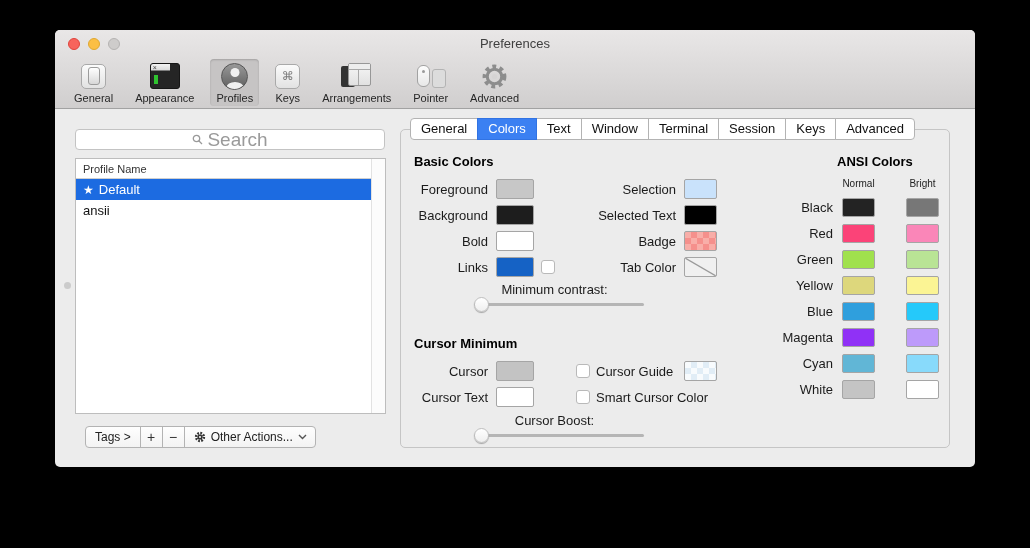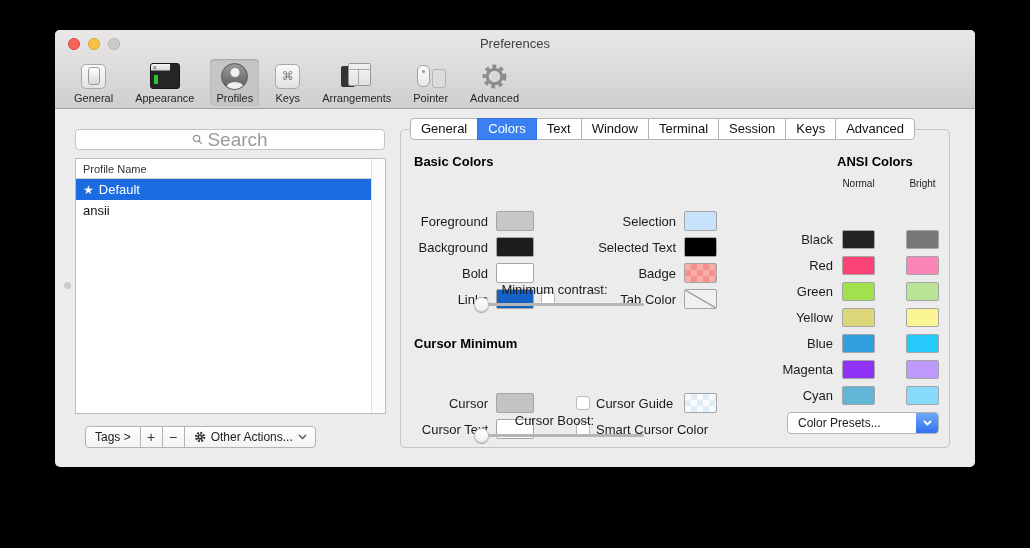--- a/index.html
+++ b/index.html
@@ -65,21 +65,21 @@
   .btn.pm { width:23px; justify-content:center; padding:0; font-size:14px; color:#333; }
   .btn.other { border-radius:0 4px 4px 0; gap:5px; padding-right:8px; }
   
   .tabbar { position:absolute; left:355px; top:9px; display:flex; z-index:3; }
   .tab { background:#fff; border:1px solid #b3b3b3; margin-left:-1px; padding:0 10px; height:22px; line-height:20px; font-size:13px; color:#111; box-sizing:border-box; }
   .tab.first { border-radius:4px 0 0 4px; margin-left:0; }
   .tab.last { border-radius:0 4px 4px 0; }
   .tab.selected { background:#3b80f2; border-color:#3173e3; color:#fff; position:relative; z-index:1; }
   .tabbox { position:absolute; left:345px; top:20px; width:548px; height:317px; border:1px solid #c5c5c5; border-radius:5px; background:#ececec; box-sizing:content-box; }
   .sec-title { position:absolute; font-size:13px; font-weight:bold; color:#000; white-space:nowrap; }
-  .rows { position:absolute;margin-top:32px; }
+  .rows { position:absolute; }
   .crow { height:26px; display:flex; align-items:center; }
   .clabel { flex:1; text-align:right; font-size:13px; color:#1b1b1b; margin-right:8px; white-space:nowrap; }
   .swatch { width:38px; height:20px; border:1px solid #a5a5a5; border-radius:2px; box-sizing:border-box; position:relative; overflow:hidden; flex:none; }
   .swatch.w33 { width:33px; }
   .swatch.ansi { width:33px; height:19px; }
   .diag { position:absolute; left:0; top:0; width:100%; height:100%; }
   .cb { width:14px; height:14px; background:#fff; border:1px solid #b9b9b9; border-radius:3px; box-sizing:border-box; flex:none; }
   .cb-label { font-size:13px; color:#1b1b1b; margin-left:6px; white-space:nowrap; }
   .sliderrow { position:absolute; display:flex; align-items:center; width:315px; left:13px;flex-direction:column; }
   .slabel { flex:1; text-align:right; font-size:13px; color:#1b1b1b; margin-right:8px; white-space:nowrap; }
@@ -342,25 +342,22 @@
           <div class="crow">
             <span class="clabel">Magenta</span>
             <div class="swatch ansi" style="margin-left: 1px; background: rgb(144, 49, 246);"></div>
             <div class="swatch ansi" style="margin-left: 31px; background: rgb(189, 154, 250);"></div>
           </div>
           <div class="crow">
             <span class="clabel">Cyan</span>
             <div class="swatch ansi" style="margin-left: 1px; background: rgb(97, 182, 214);"></div>
             <div class="swatch ansi" style="margin-left: 31px; background: rgb(136, 218, 251);"></div>
           </div>
-        </div>
-
-      <div class="presets">
-        <span class="presets-label">Color Presets...</span>
-        <div class="presets-cap">
-          <svg width="9" height="6" viewBox="0 0 9 6">
-              <polyline points="1,1 4.5,4.5 8,1" fill="none" stroke="#fff" stroke-width="1.8"></polyline>
-            </svg>
-        </div>
-      </div>
+          <div class="crow">
+            <span class="clabel">White</span>
+            <div class="swatch ansi" style="margin-left: 1px; background: rgb(196, 196, 196);"></div>
+            <div class="swatch ansi" style="margin-left: 31px; background: rgb(255, 255, 255);"></div>
+          </div>
+        </div>
+
     </div>
   </div>
 </div>
 
 </body></html>

